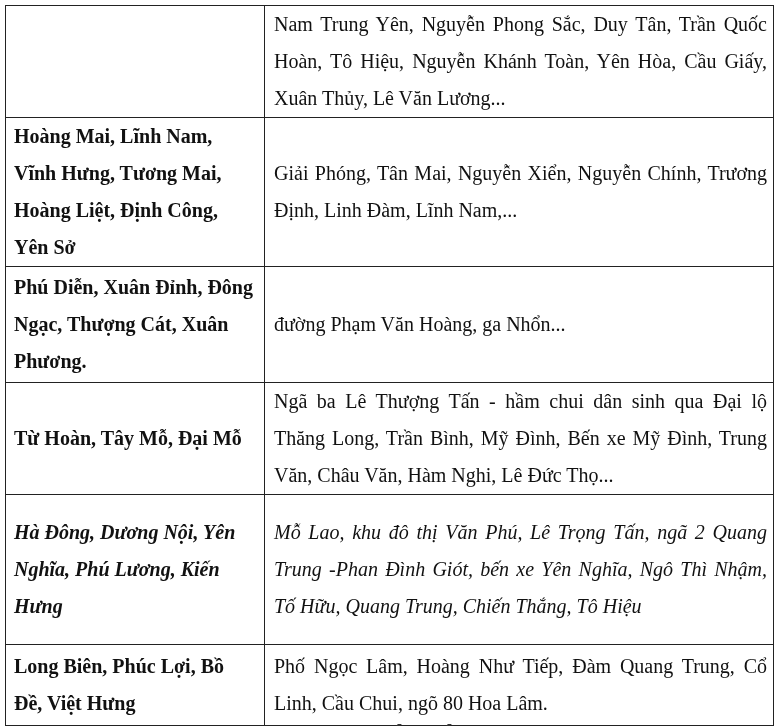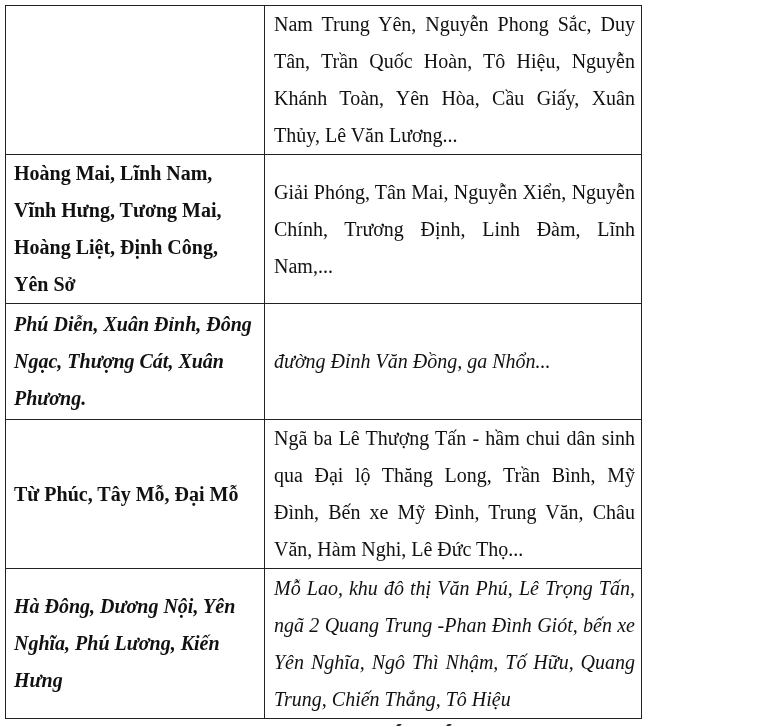--- a/index.html
+++ b/index.html
@@ -1,34 +1,34 @@
 <!DOCTYPE html>
 <html><head>
 <meta charset="utf-8">
 <style>
   html, body { margin: 0; padding: 0; background: #ffffff; }
   body { width: 780px; height: 727px; overflow: hidden; position: relative; }
   .table {
-    position: absolute; left: 5px; top: 5px; width: 637px;
+    position: absolute; left: 5px; top: 5px; width: 769px;
     border-collapse: collapse;
     font-family: "Liberation Serif", "DejaVu Serif", serif;
     color: #111;
   }
   .table td {
     border: 1.5px solid #222;
     vertical-align: middle;
     padding: 0 8px;
     font-size: 20px;
     line-height: 37px;
   }
   .table td.area { width: 242px; font-weight: bold; }
   .table td.streets { text-align: justify; padding-left: 9px; padding-right: 6px; }
   .r0 { height: 112px; }
   .r1 { height: 146px; margin-top: 44px; }
-  .r2 { height: 116px; font-style: italic; }
+  .r2 { height: 116px; }
   .r3 { height: 108px; }
   .r4 { height: 150px; font-style: italic; }
   .r5 { height: 81px; }
   .tail {
     position: absolute; left: 385px; top: 724px; width: 200px; height: 3px;
   }
   .tail span { position:absolute; top:0; width:4px; height:2px; background:#333; transform: skewX(-40deg); }
 </style>
 </head>
 <body>
@@ -38,29 +38,33 @@
     <tr class="r0">
       <td class="area"></td>
       <td class="streets">Nam Trung Yên, Nguyễn Phong Sắc, Duy Tân, Trần Quốc Hoàn, Tô Hiệu, Nguyễn Khánh Toàn, Yên Hòa, Cầu Giấy, Xuân Thủy, Lê Văn Lương...</td>
     </tr>
     <tr class="r1">
       <td class="area">Hoàng Mai, Lĩnh Nam, Vĩnh Hưng, Tương Mai, Hoàng Liệt, Định Công, Yên Sở</td>
       <td class="streets">Giải Phóng, Tân Mai, Nguyễn Xiển, Nguyễn Chính, Trương Định, Linh Đàm, Lĩnh Nam,...</td>
     </tr>
     <tr class="r2">
       <td class="area">Phú Diễn, Xuân Đỉnh, Đông Ngạc, Thượng Cát, Xuân Phương.</td>
-      <td class="streets">đường Đỉnh Văn Đồng, ga Nhổn...</td>
+      <td class="streets">đường Phạm Văn Hoàng, ga Nhổn...</td>
     </tr>
     <tr class="r3">
-      <td class="area">Từ Phúc, Tây Mỗ, Đại Mỗ</td>
+      <td class="area">Từ Hoàn, Tây Mỗ, Đại Mỗ</td>
       <td class="streets">Ngã ba Lê Thượng Tấn - hầm chui dân sinh qua Đại lộ Thăng Long, Trần Bình, Mỹ Đình, Bến xe Mỹ Đình, Trung Văn, Châu Văn, Hàm Nghi, Lê Đức Thọ...</td>
     </tr>
     <tr class="r4">
       <td class="area">Hà Đông, Dương Nội, Yên Nghĩa, Phú Lương, Kiến Hưng</td>
       <td class="streets">Mỗ Lao, khu đô thị Văn Phú, Lê Trọng Tấn, ngã 2 Quang Trung -Phan Đình Giót, bến xe Yên Nghĩa, Ngô Thì Nhậm, Tố Hữu, Quang Trung, Chiến Thắng, Tô Hiệu</td>
+    </tr>
+    <tr class="r5">
+      <td class="area">Long Biên, Phúc Lợi, Bồ Đề, Việt Hưng</td>
+      <td class="streets">Phố Ngọc Lâm, Hoàng Như Tiếp, Đàm Quang Trung, Cổ Linh, Cầu Chui, ngõ 80 Hoa Lâm.</td>
     </tr>
   </tbody>
 </table>
 
 <div class="tail">
   <span style="left:12px"></span>
     <span style="left:62px"></span>
 </div>
 
 </body></html>

